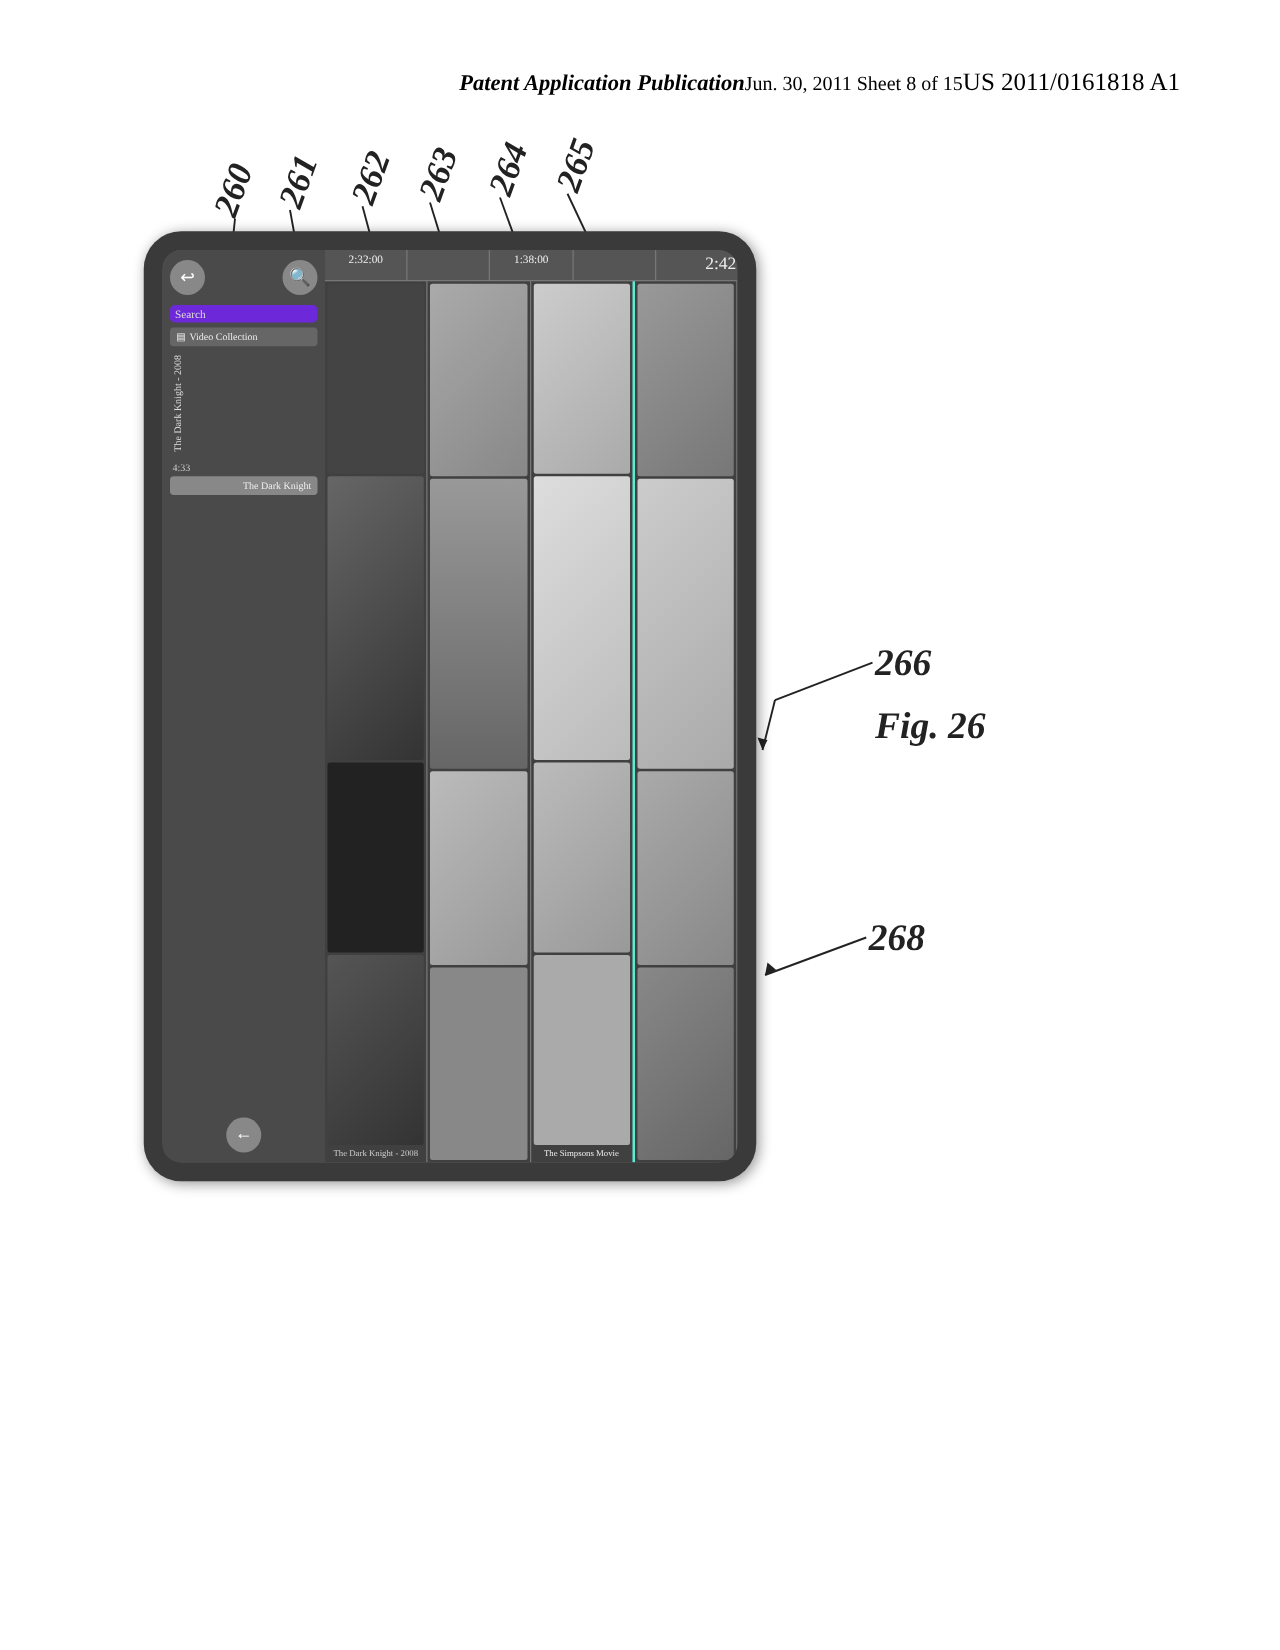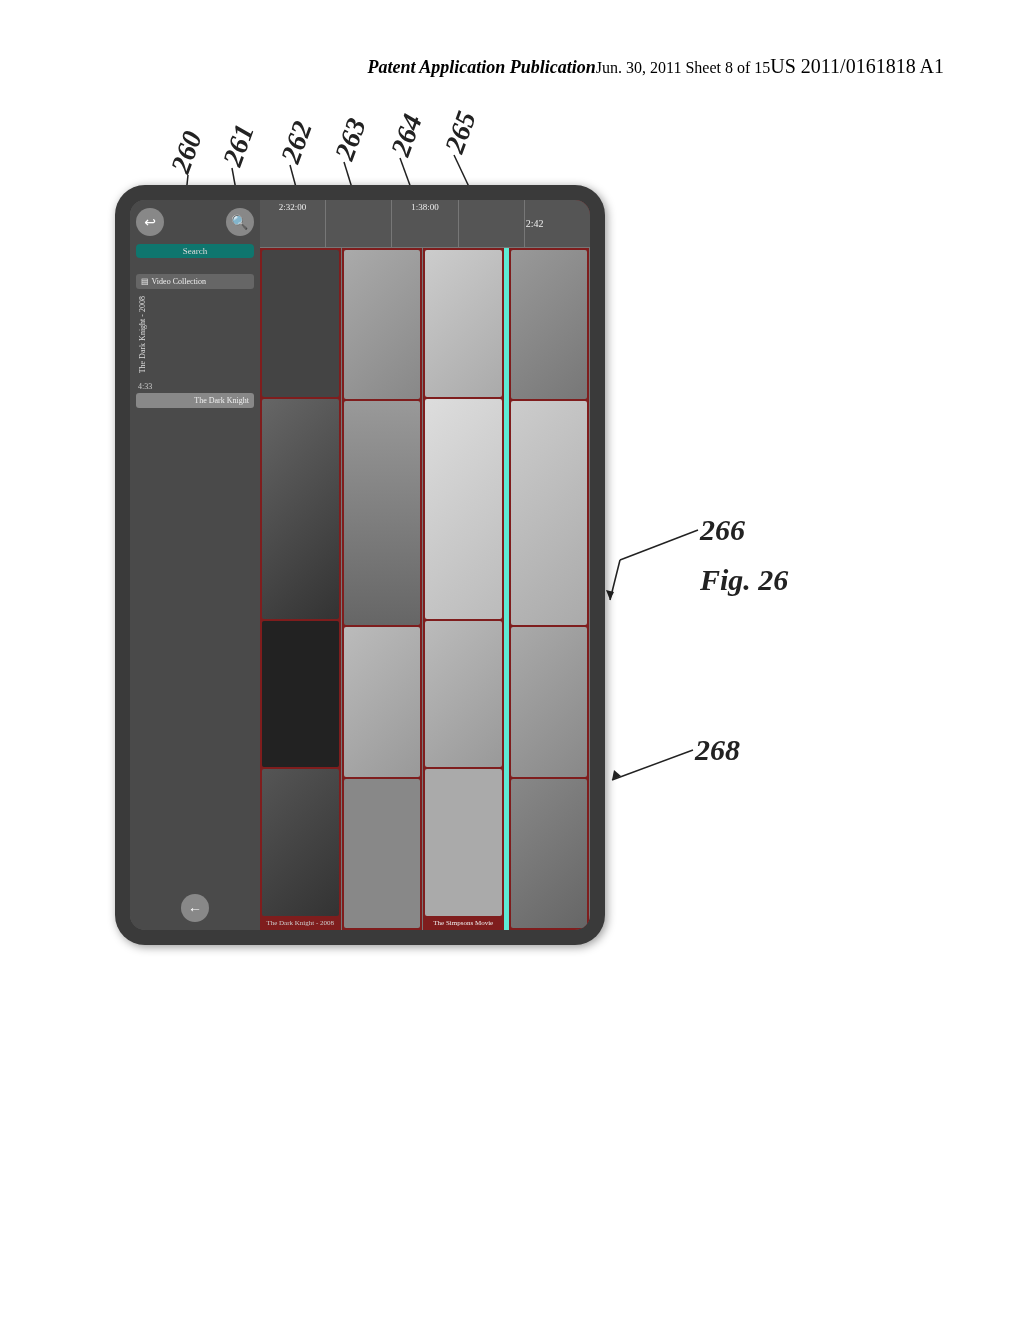--- a/index.html
+++ b/index.html
@@ -85,27 +85,26 @@
       border-radius: 50%;
       background: #888;
       display: flex;
       align-items: center;
       justify-content: center;
       font-size: 14px;
       color: white;
     }
 
     .sidebar-search {
-      background: #0f766e;
+      background: #6d28d9;
       border-radius: 4px;
       padding: 2px 4px;
-      margin-bottom: 16px;
+      margin-bottom: 4px;
       font-size: 9px;
       color: #ddd;
-      text-align: center;
     }
 
     .sidebar-item {
       background: #666;
       border-radius: 3px;
       padding: 3px 5px;
       margin-bottom: 3px;
       font-size: 8px;
       color: #eee;
       display: flex;
@@ -114,21 +113,21 @@
     }
 
     .sidebar-item.active {
       background: #888;
       justify-content: flex-end;
     }
 
     
     .video-main {
       flex: 1;
-      background: #7f1d1d;
+      background: #404040;
       display: flex;
       flex-direction: column;
       overflow: hidden;
     }
 
     
     .svg-overlay {
       position: absolute;
       top: 0;
       left: 0;
@@ -238,41 +237,41 @@
       </div>
     </div>
 
     <div class="video-main">
 
       <div style="display:flex; flex-direction:row; background:#555; border-bottom:1px solid #777;">
         <div style="flex:1; padding:2px 1px; font-size:9px; color:#eee; text-align:center; border-right:1px solid #777;">2:32:00</div>
         <div style="flex:1; padding:2px 1px; font-size:9px; color:#eee; text-align:center; border-right:1px solid #777;"></div>
         <div style="flex:1; padding:2px 1px; font-size:9px; color:#eee; text-align:center; border-right:1px solid #777;">1:38:00</div>
         <div style="flex:1; padding:2px 1px; font-size:9px; color:#eee; text-align:center; border-right:1px solid #777;"></div>
-        <div style="flex:1; padding:18px 1px; font-size:10px; color:#eee; text-align:left;">2:42</div>
+        <div style="flex:1; padding:4px 1px; font-size:14px; color:#eee; text-align:right;">2:42</div>
       </div>
 
       <div style="display:flex; flex:1; flex-direction:row;">
 
         <div style="flex:1; display:flex; flex-direction:column; border-right:1px solid #777; gap:2px; padding:2px; position:relative;">
           <div class="thumb-cell dark" style="flex:1; border-radius:2px;"></div>
           <div class="thumb-cell medium" style="flex:1.5; border-radius:2px; background:linear-gradient(135deg, #666 0%, #333 100%);"></div>
           <div class="thumb-cell dark" style="flex:1; border-radius:2px; background:#222;"></div>
           <div class="thumb-cell medium" style="flex:1; border-radius:2px; background:linear-gradient(135deg,#555,#333);"></div>
           <div style="font-size:7px;color:#ccc;text-align:center;padding:1px;">The Dark Knight - 2008</div>
         </div>
 
         <div style="flex:1; display:flex; flex-direction:column; border-right:1px solid #777; gap:2px; padding:2px;">
           <div class="thumb-cell" style="flex:1; border-radius:2px; background:linear-gradient(135deg,#aaa,#888);"></div>
           <div class="thumb-cell" style="flex:1.5; border-radius:2px; background:linear-gradient(180deg,#999,#666);"></div>
           <div class="thumb-cell" style="flex:1; border-radius:2px; background:linear-gradient(135deg,#bbb,#999);"></div>
           <div class="thumb-cell" style="flex:1; border-radius:2px; background:#888;"></div>
         </div>
 
-        <div style="flex:1; display:flex; flex-direction:column; border-right:5px solid #5eead4; gap:2px; padding:2px; position:relative;">
+        <div style="flex:1; display:flex; flex-direction:column; border-right:2px solid #5eead4; gap:2px; padding:2px; position:relative;">
           <div class="thumb-cell" style="flex:1; border-radius:2px; background:linear-gradient(135deg,#ccc,#aaa);"></div>
           <div class="thumb-cell" style="flex:1.5; border-radius:2px; background:linear-gradient(135deg,#ddd,#bbb);"></div>
           <div class="thumb-cell" style="flex:1; border-radius:2px; background:linear-gradient(135deg,#bbb,#999);"></div>
           <div class="thumb-cell" style="flex:1; border-radius:2px; background:#aaa;"></div>
           <div style="font-size:7px;color:#eee;text-align:center;padding:1px;">The Simpsons Movie</div>
         </div>
 
         <div style="flex:1; display:flex; flex-direction:column; border-right:1px solid #777; gap:2px; padding:2px;">
           <div class="thumb-cell" style="flex:1; border-radius:2px; background:linear-gradient(135deg,#999,#777);"></div>
           <div class="thumb-cell" style="flex:1.5; border-radius:2px; background:linear-gradient(135deg,#ccc,#aaa);"></div>

